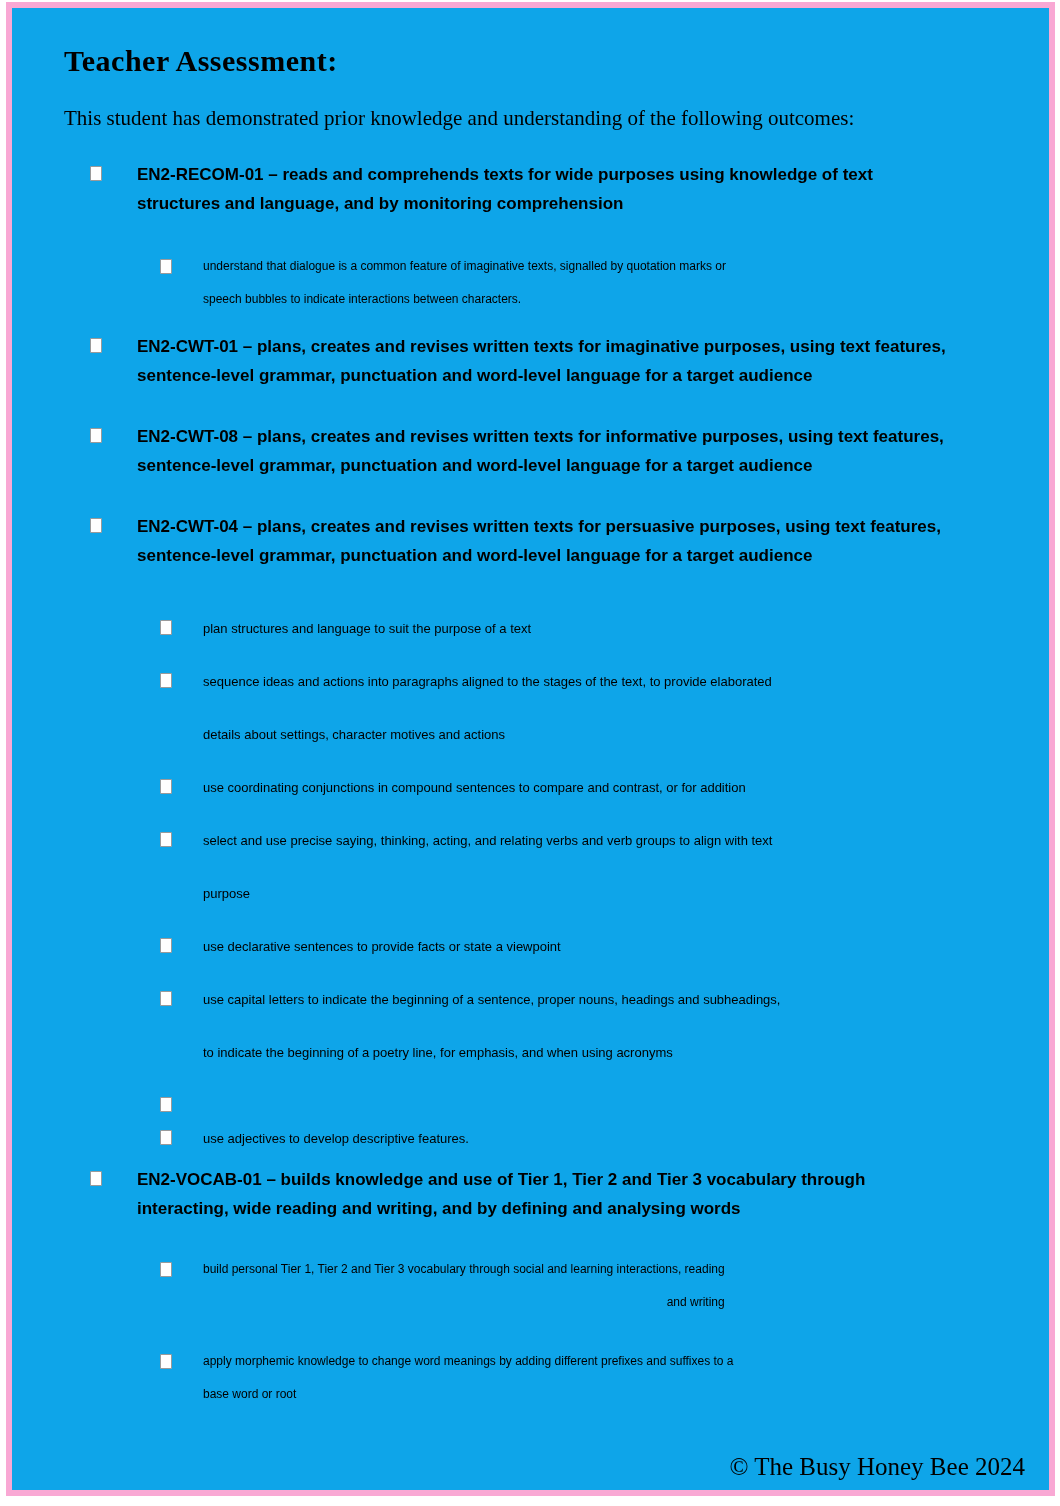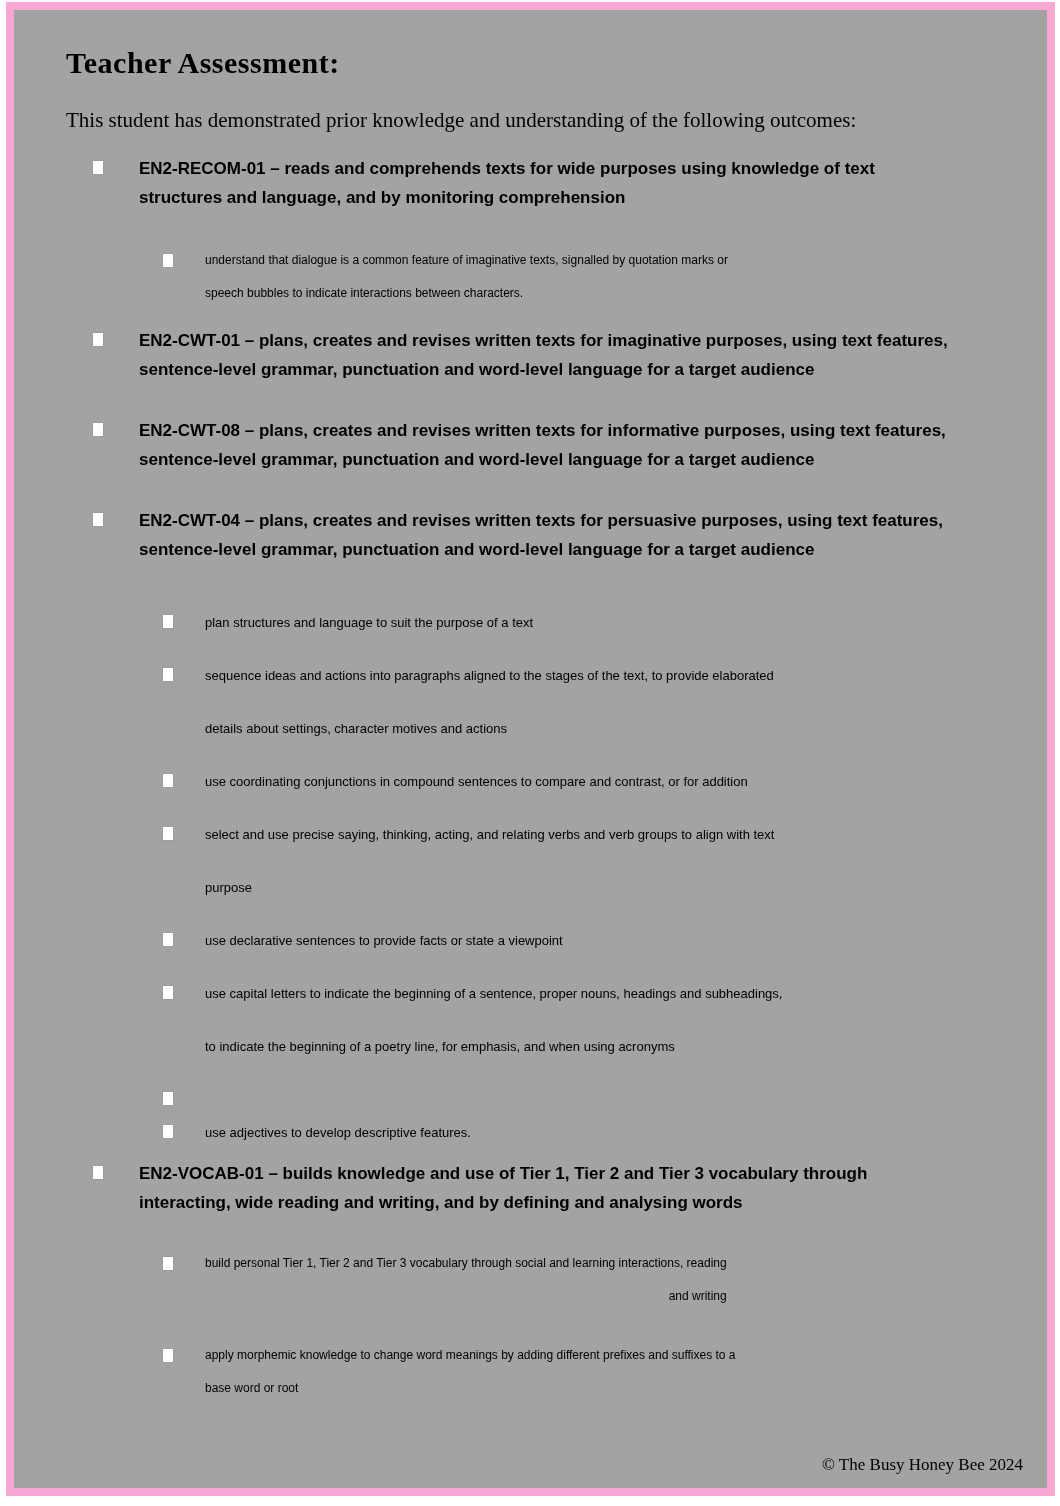--- a/index.html
+++ b/index.html
@@ -5,22 +5,22 @@
   * { box-sizing: border-box; margin: 0; padding: 0; }
   html, body {
     width: 1060px; height: 1506px;
     background: #ffffff;
     font-family: "Liberation Sans", sans-serif;
     color: #000000;
   }
   .page-frame {
     position: absolute;
     left: 6px; right: 5px; top: 2px; bottom: 10px;
-    border: 8px solid #f9a8d4;
-    background: #a3a3a3;
+    border: 6px solid #f9a8d4;
+    background: #0ea5e9;
     overflow: hidden;
   }
   .content {
     position: absolute;
     left: 0; right: 0; top: 0; bottom: 0;
     padding: 34px 56px 0 52px;
   }
   .doc-title {
     font-family: cursive;
     font-size: 30px;
@@ -28,21 +28,21 @@
     font-weight: 600;
     letter-spacing: 0.5px;
     margin-bottom: 24px;
     white-space: nowrap;
   }
   .doc-intro {
     font-family: cursive;
     font-size: 21px;
     line-height: 28px;
     font-weight: 500;
-    margin-bottom: 20px;
+    margin-bottom: 28px;
     white-space: nowrap;
   }
   .row { display: flex; align-items: flex-start; gap: 8px; }
   .lvl1 { padding-left: 26px; }
   .lvl2 { padding-left: 96px; }
   .checkbox {
     flex: none;
     width: 12px; height: 15px;
     border: 1.5px solid #9a9a9a;
     border-radius: 1px;
@@ -63,21 +63,21 @@
   .sub-tight > .checkbox { margin-top: 9px; }
   .sub-spaced { margin-bottom: 0; }
   .sub-spaced .txt { font-size: 13px; line-height: 53px; }
   .sub-spaced > .checkbox { margin-top: 18px; }
   .vocab-sub1 { margin-bottom: 26px; text-align: right; }
   .outcome-vocab { margin-bottom: 30px; }
   .doc-footer {
     position: absolute;
     right: 24px; bottom: 10px;
     font-family: cursive;
-    font-size: 17px;
+    font-size: 25px;
     line-height: 26px;
     font-weight: 500;
     white-space: nowrap;
   }
 </style>
 </head>
 <body>
 
 <div class="page-frame">
   <div class="content">

